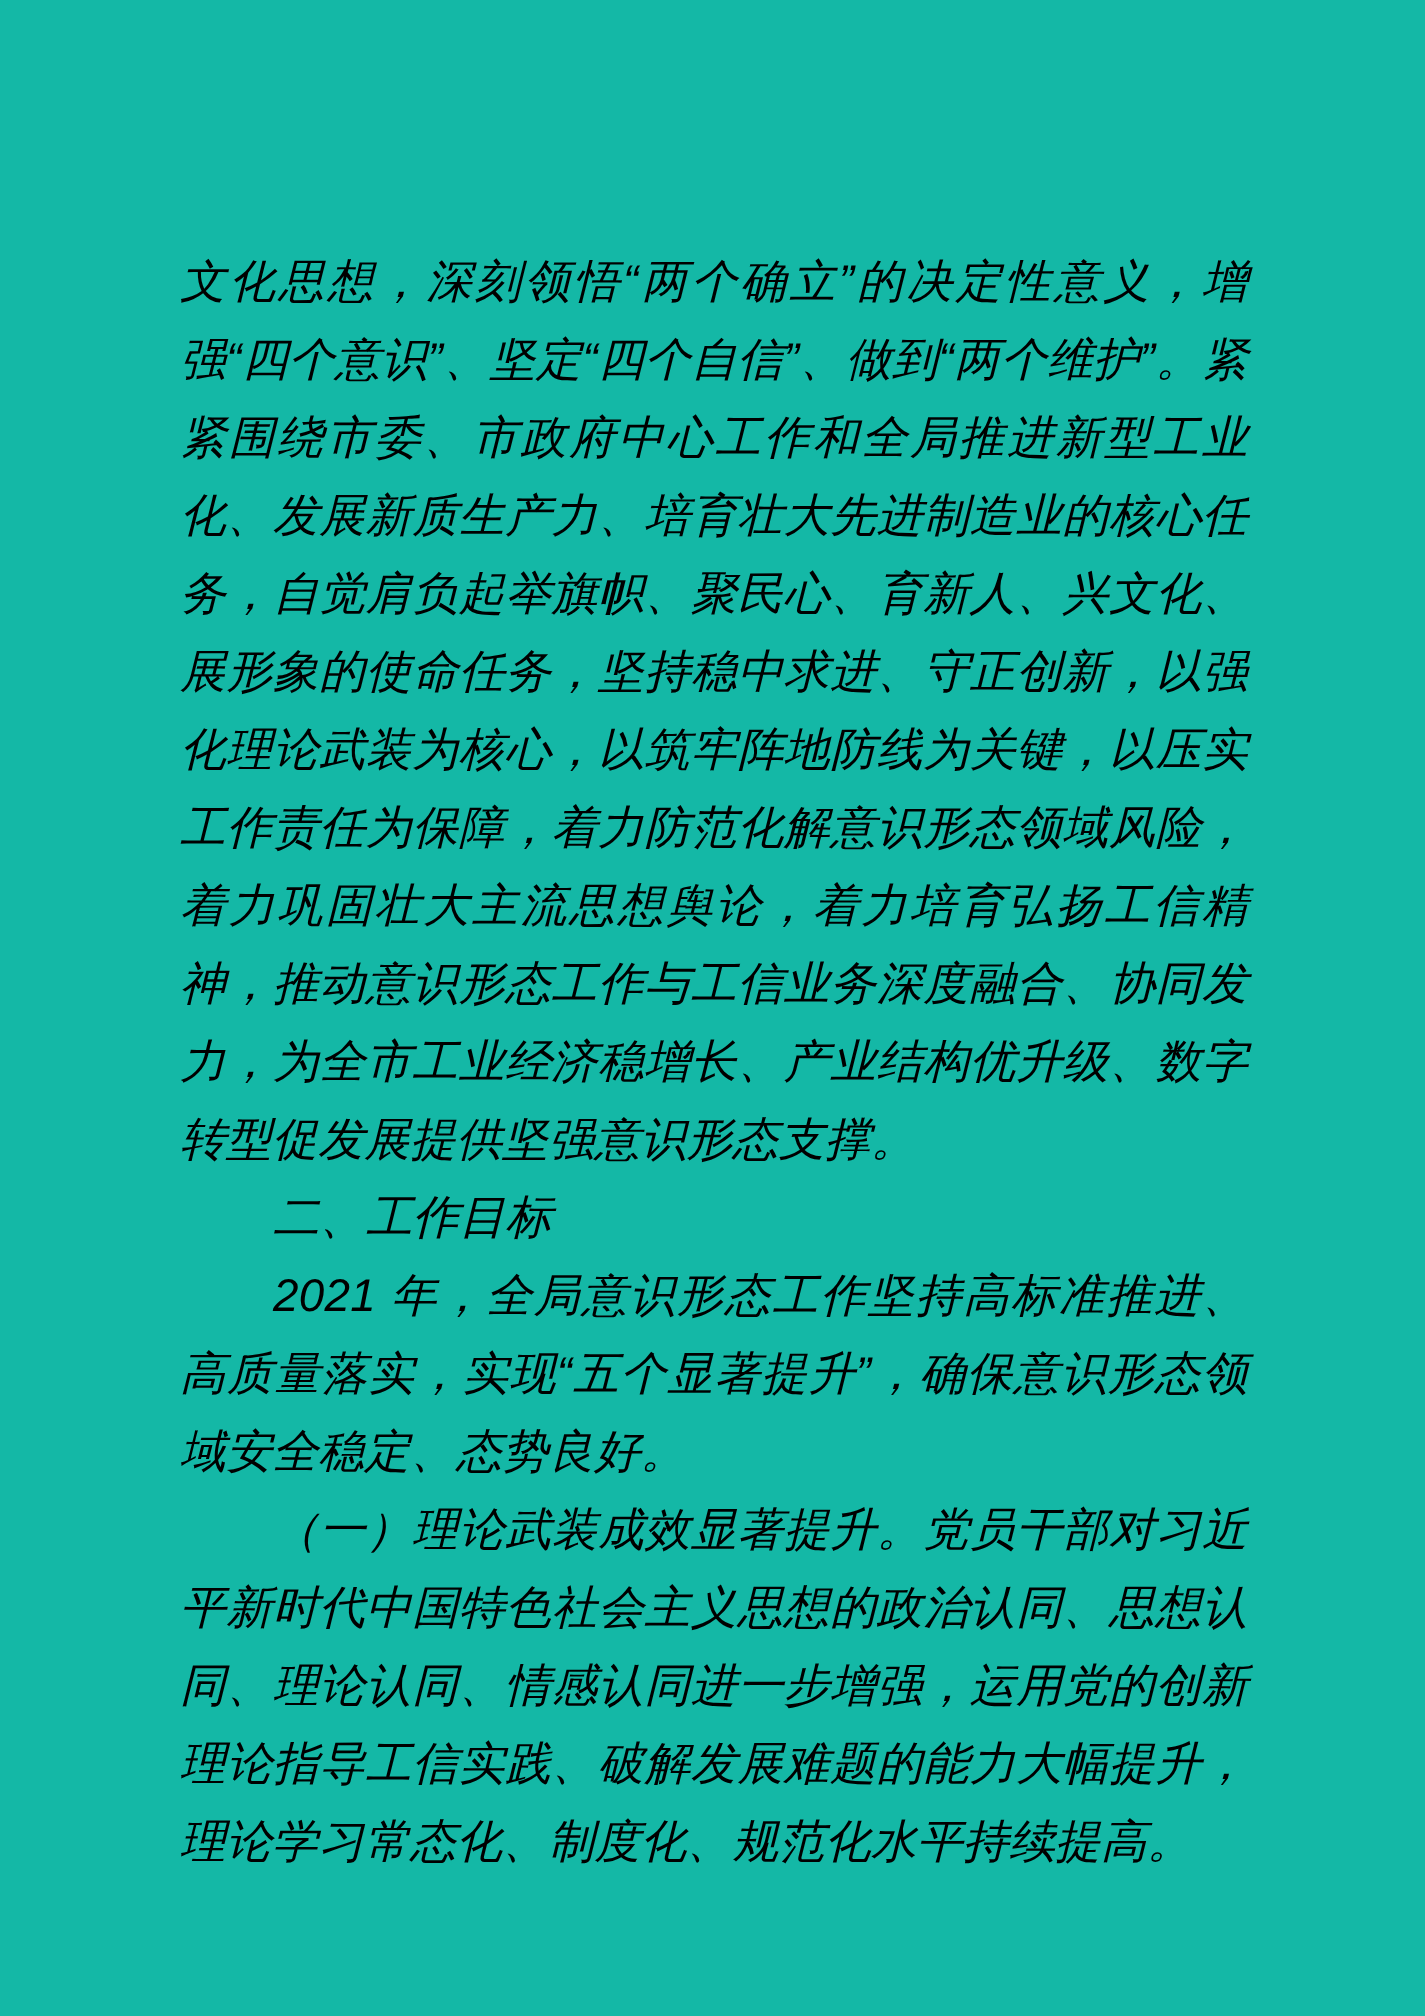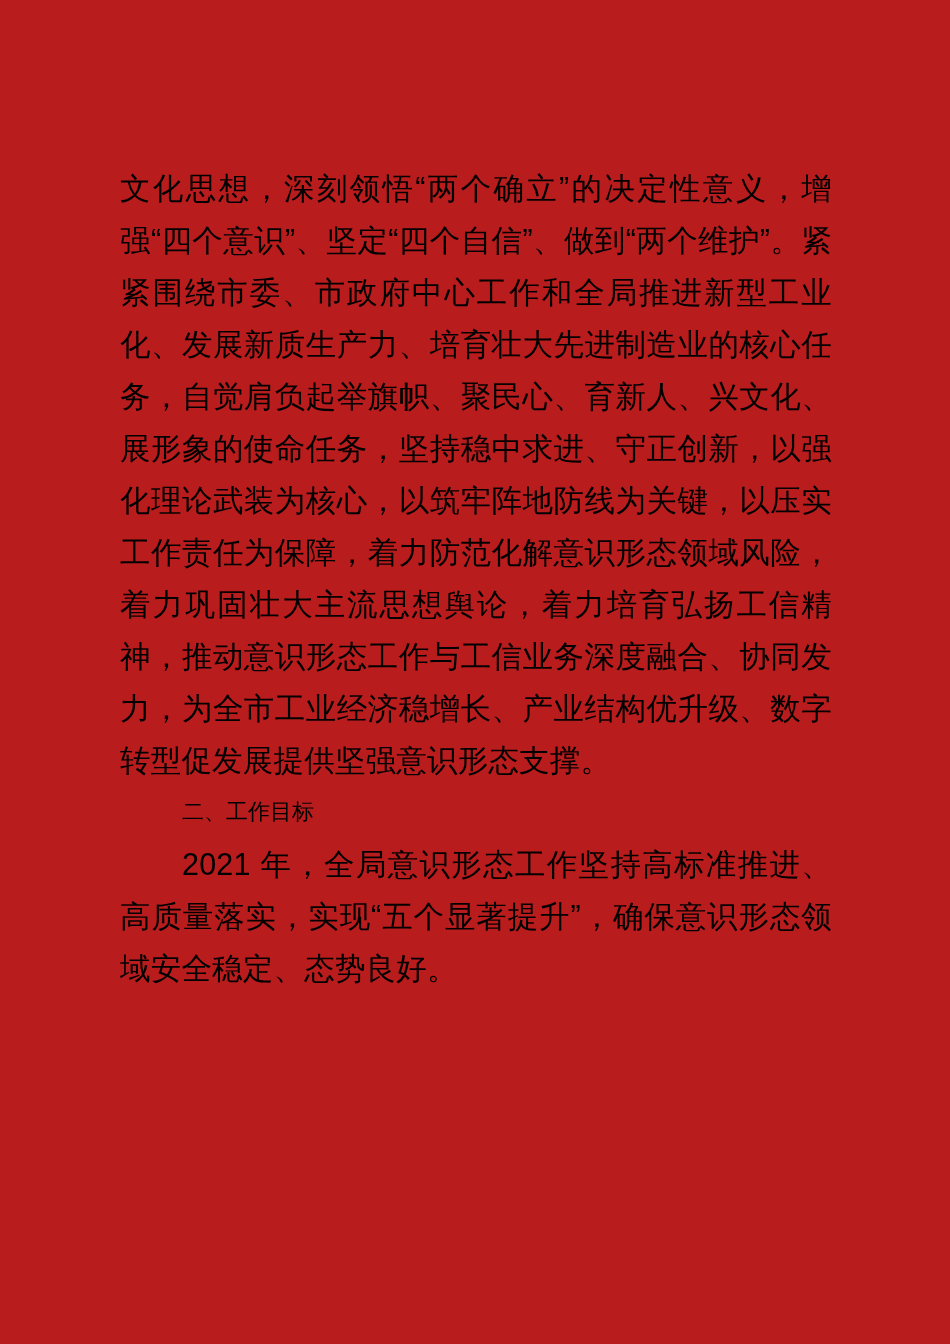--- a/index.html
+++ b/index.html
@@ -11,23 +11,24 @@
     width: 950px;
     height: 1344px;
     font-family: "Liberation Sans", "DejaVu Sans", sans-serif;
     color: #000000;
     -webkit-font-smoothing: antialiased;
   }
   .page {
     position: relative;
     width: 950px;
     height: 1344px;
-    background: #b91c1c;
+    background: #14b8a6;
     box-sizing: border-box;
     overflow: hidden;
+    font-style: italic;
   }
   .doc-body {
     position: absolute;
     left: 120px;
     top: 162px;
     width: 712px;
   }
   p.para {
     margin: 0;
     padding: 0;
@@ -40,37 +41,38 @@
     word-break: break-all;
     color: #000000;
     font-weight: 400;
   }
   p.indent2 {
     text-indent: 62px;
   }
   p.heading {
     margin: 0;
     padding: 0;
-    font-size: 22px;
+    font-size: 31px;
     line-height: 52px;
     text-indent: 62px;
     color: #000000;
     font-weight: 400;
     white-space: nowrap;
   }
 </style>
 </head>
 <body>
 
 <div class="page">
 
   <div class="doc-body">
 
     <p class="para">文化思想，深刻领悟“两个确立”的决定性意义，增强“四个意识”、坚定“四个自信”、做到“两个维护”。紧紧围绕市委、市政府中心工作和全局推进新型工业化、发展新质生产力、培育壮大先进制造业的核心任务，自觉肩负起举旗帜、聚民心、育新人、兴文化、展形象的使命任务，坚持稳中求进、守正创新，以强化理论武装为核心，以筑牢阵地防线为关键，以压实工作责任为保障，着力防范化解意识形态领域风险，着力巩固壮大主流思想舆论，着力培育弘扬工信精神，推动意识形态工作与工信业务深度融合、协同发力，为全市工业经济稳增长、产业结构优升级、数字转型促发展提供坚强意识形态支撑。</p>
 
     <p class="heading">二、工作目标</p>
 
     <p class="para indent2">2021 年，全局意识形态工作坚持高标准推进、高质量落实，实现“五个显著提升”，确保意识形态领域安全稳定、态势良好。</p>
 
+    <p class="para indent2">（一）理论武装成效显著提升。党员干部对习近平新时代中国特色社会主义思想的政治认同、思想认同、理论认同、情感认同进一步增强，运用党的创新理论指导工信实践、破解发展难题的能力大幅提升，理论学习常态化、制度化、规范化水平持续提高。</p>
 
   </div>
 
 </div>
 
 </body></html>

